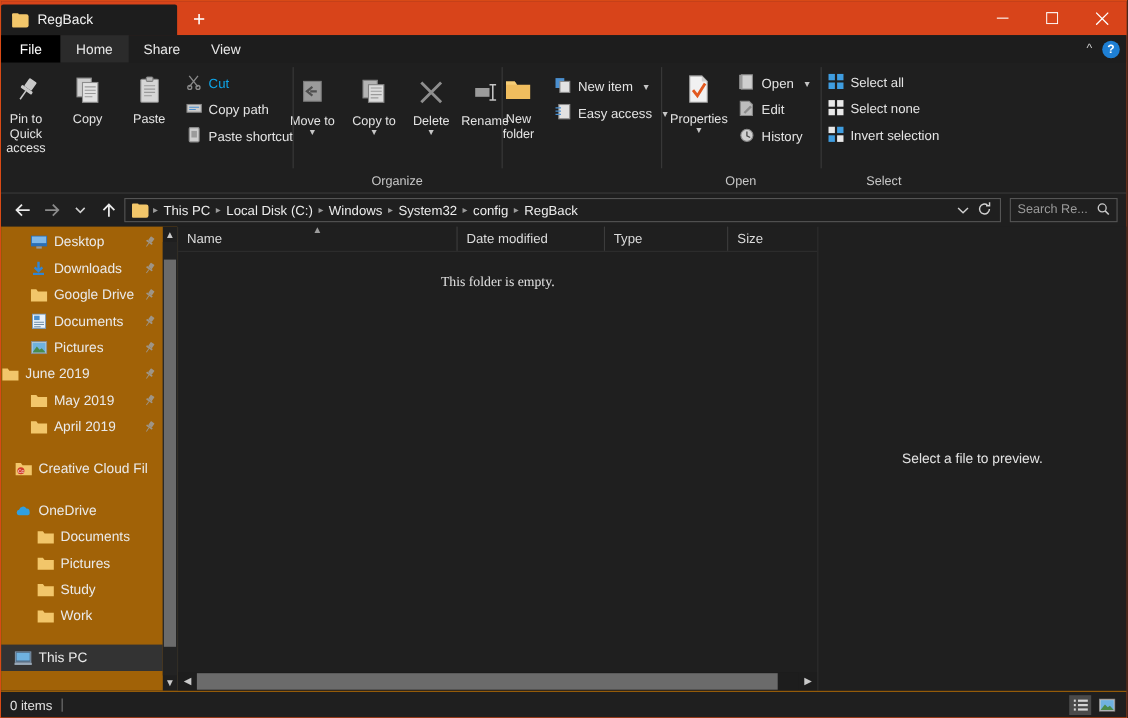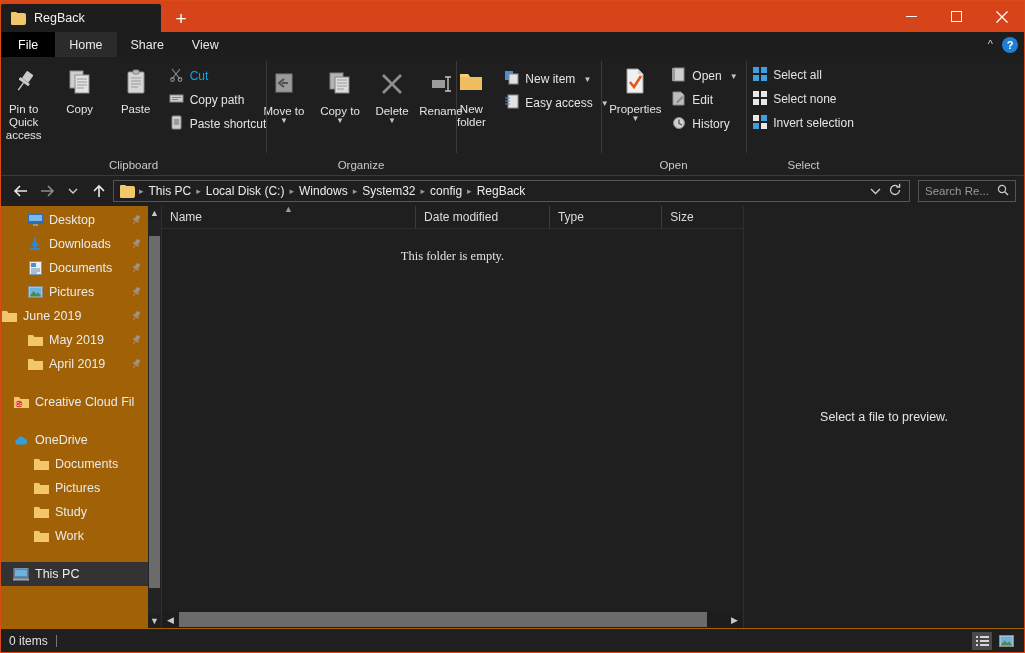--- a/index.html
+++ b/index.html
@@ -227,21 +227,20 @@
             <span>
               <svg width="15" height="15" viewBox="0 0 15 15">
                 <rect x="3" y="1" width="9" height="13" rx="1" fill="#cdcdcd" stroke="#8a8a8a"></rect>
                 <rect x="5" y="4" width="5" height="6" fill="#9a9a9a"></rect>
               </svg>
             </span>
             <span class="lbl">Paste shortcut</span>
           </div>
         </div>
       </div>
-      <div class="glabel">Clipboard</div>
     </div>
 
     <div class="rgroup" style="width:190px;">
       <div class="rgrow" style="padding-top:2px;">
         <div class="bigbtn">
           <span class="ic">
             <svg width="28" height="26" viewBox="0 0 28 26">
               <rect x="6" y="3" width="16" height="18" fill="#9b9b9b" stroke="#7d7d7d"></rect>
               <path d="M18 12 L12 12 M14 8 L9 12 L14 16" stroke="#4f4f4f" stroke-width="2" fill="none"></path>
             </svg>
@@ -512,20 +511,37 @@
             <svg width="12" height="12" viewBox="0 0 12 12">
                 <g fill="#9e9e9e" transform="rotate(35 6 6)">
                   <rect x="4" y="1" width="4" height="4.5" rx="0.5"></rect>
                   <rect x="2.8" y="5.5" width="6.4" height="1.6" rx="0.5"></rect>
                   <rect x="5.6" y="7.1" width="0.8" height="4"></rect>
                 </g>
               </svg>
           </span>
         </div>
 
+        <div class="navitem" style="padding-left:26px;">
+          <span class="ico">
+            <svg width="15" height="13" viewBox="0 0 15 13">
+                <path d="M0 1 h5 l1.5 2 h8.5 v9 H0 z" fill="#f2c66a"></path>
+              </svg>
+          </span>
+          <span class="txt">Google Drive</span>
+          <span class="pin">
+            <svg width="12" height="12" viewBox="0 0 12 12">
+                <g fill="#9e9e9e" transform="rotate(35 6 6)">
+                  <rect x="4" y="1" width="4" height="4.5" rx="0.5"></rect>
+                  <rect x="2.8" y="5.5" width="6.4" height="1.6" rx="0.5"></rect>
+                  <rect x="5.6" y="7.1" width="0.8" height="4"></rect>
+                </g>
+              </svg>
+          </span>
+        </div>
 
         <div class="navitem" style="padding-left:26px;">
           <span class="ico">
             <svg width="13" height="14" viewBox="0 0 13 14">
                 <rect x="0.5" y="0.5" width="12" height="13" fill="#e9f1f8" stroke="#7a9bbd"></rect>
                 <rect x="2" y="2" width="5" height="4" fill="#4a8fd0"></rect>
                 <g stroke="#6f8da8" stroke-width="1">
                   <path d="M2 8h9M2 10h9M2 12h6"></path>
                 </g>
               </svg>

